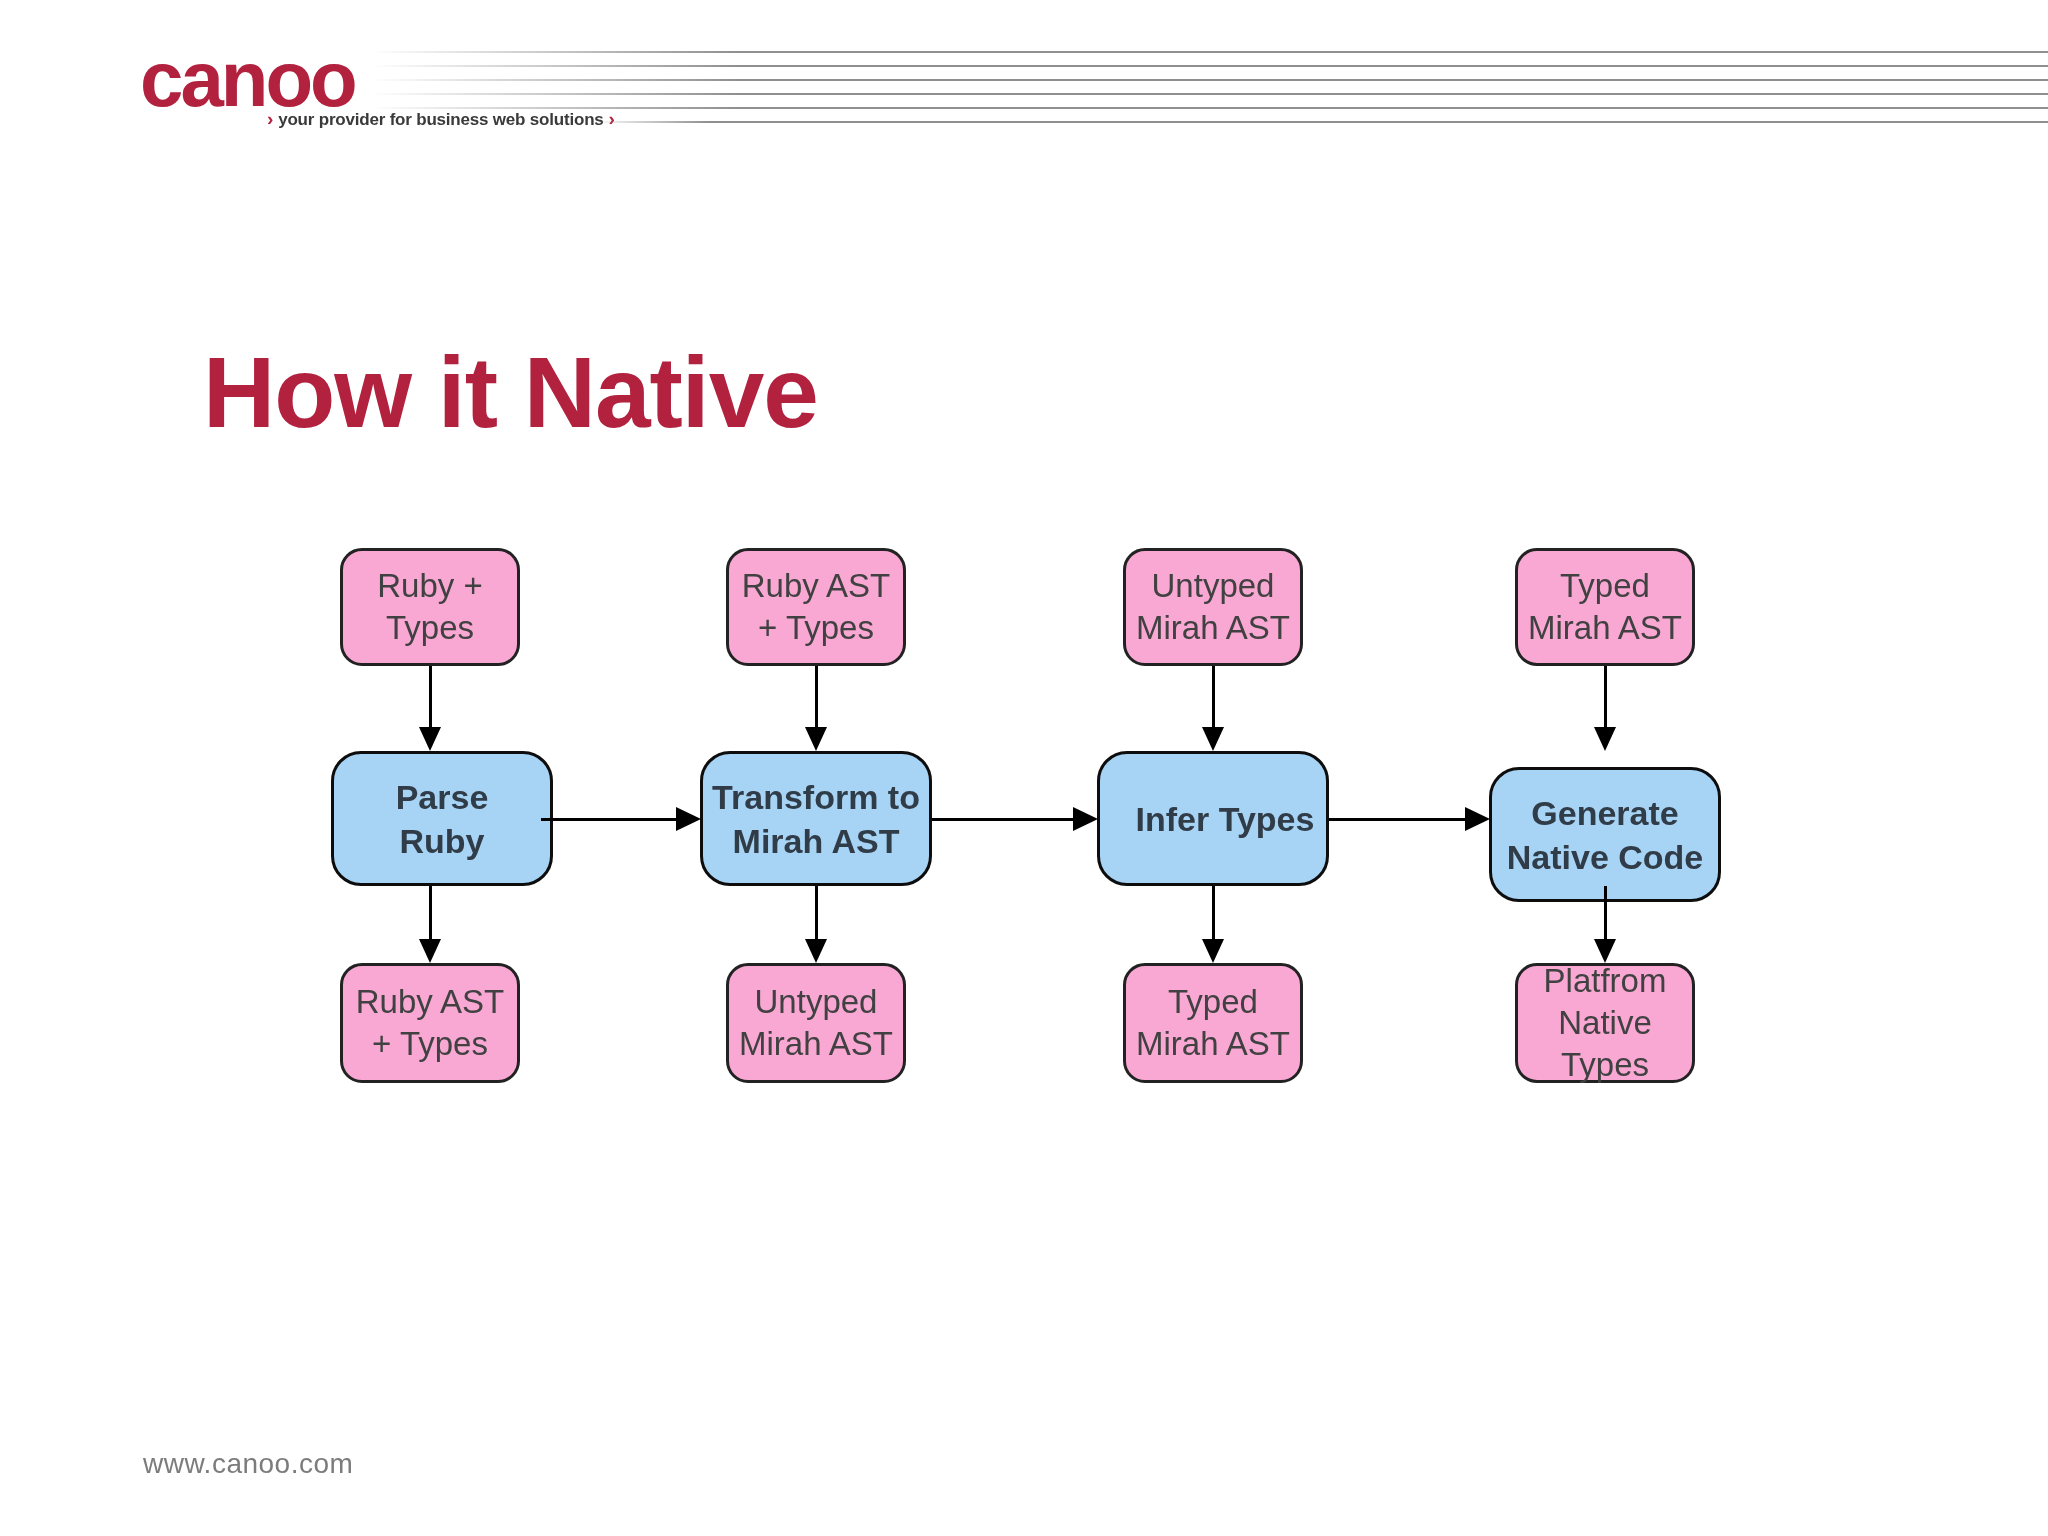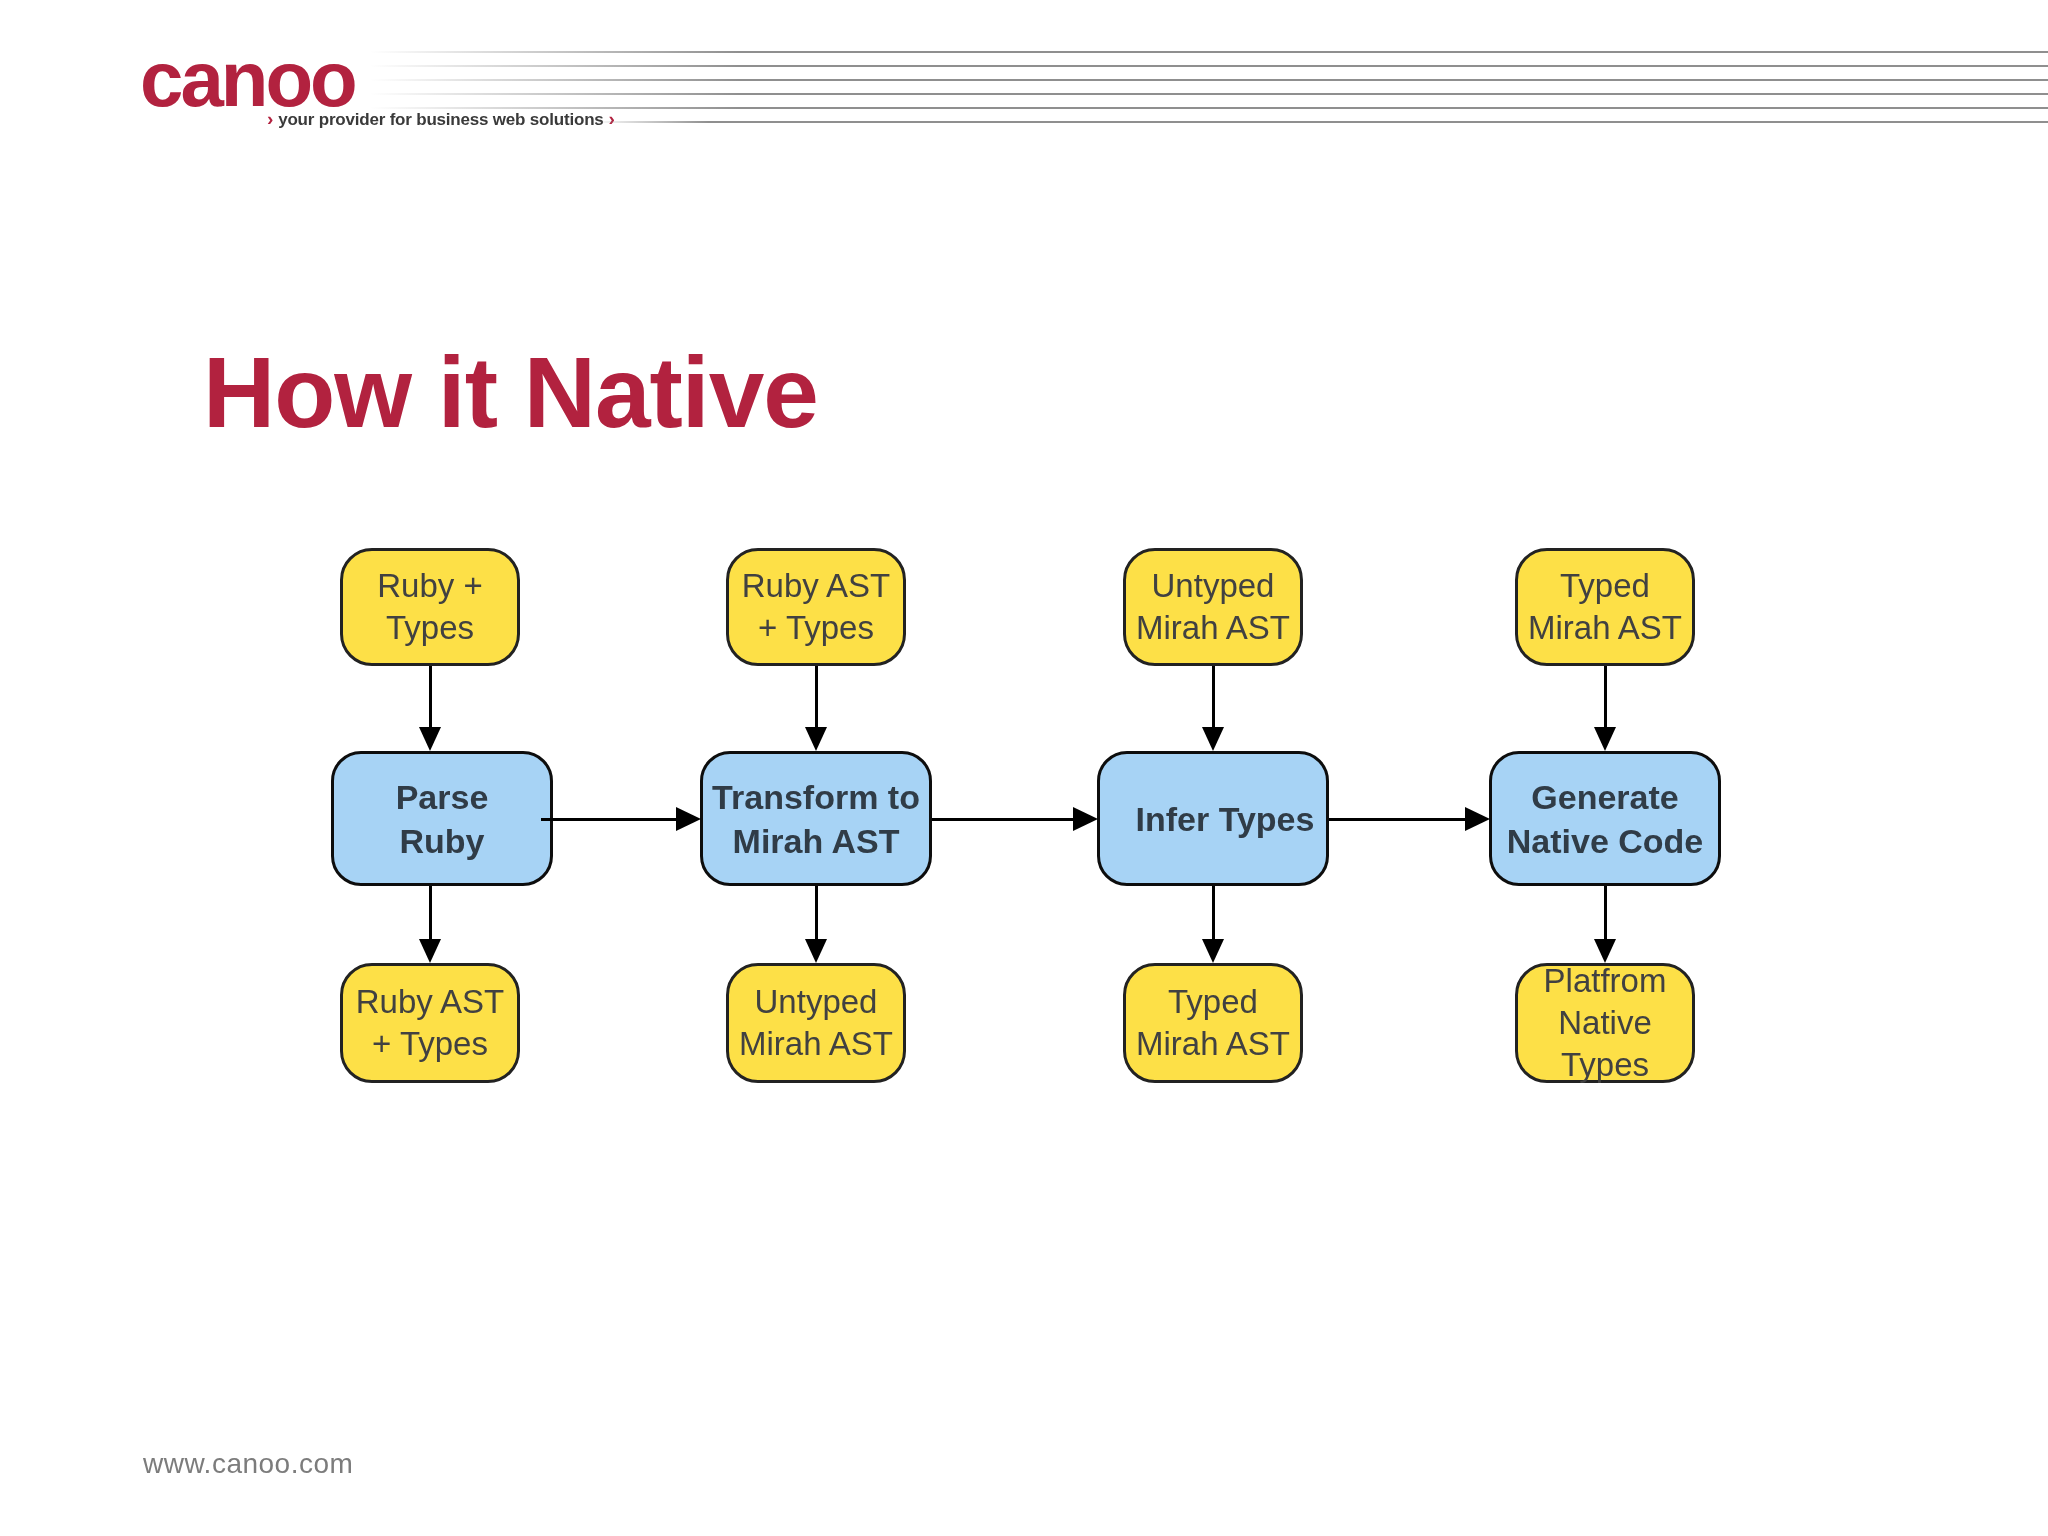--- a/index.html
+++ b/index.html
@@ -34,41 +34,41 @@
     position:absolute;left:203px;top:342px;
     font-size:100px;font-weight:bold;line-height:1;letter-spacing:-1px;
     color:#b2223f;white-space:nowrap;
   }
   
   .box{
     position:absolute;display:flex;align-items:center;justify-content:center;
     text-align:center;white-space:pre-line;box-sizing:border-box;
   }
   .artifact{
-    background:#fde047;border:3px solid #222222;border-radius:32px;
+    background:#f9a8d4;border:3px solid #222222;border-radius:22px;
     color:#414141;font-size:33px;line-height:42px;
   }
   .process{
     background:#a7d3f5;border:3px solid #0d0d0d;border-radius:30px;
     color:#303c47;font-size:34px;font-weight:bold;line-height:44px;
   }
   
   .row-in{top:548px;height:118px;}
   .row-proc{top:751px;height:135px;}
   .row-out{top:963px;height:120px;}
   
   .a-c1{left:340px;width:180px;}
   .a-c2{left:726px;width:180px;}
   .a-c3{left:1123px;width:180px;}
   .a-c4{left:1515px;width:180px;}
   
   .p-c1{left:319px;width:222px;margin-left:12px;}
   .p-c2{left:700px;width:232px;}
   .p-c3{left:1097px;width:232px;padding-left:24px;}
-  .p-c4{left:1489px;width:232px;}
+  .p-c4{left:1489px;width:232px;margin-top:16px;}
   
   .vline{position:absolute;width:3px;background:#000;}
   .vhead{position:absolute;width:0;height:0;
     border-left:11px solid transparent;border-right:11px solid transparent;
     border-top:24px solid #000;}
   .vl-up{top:666px;height:61px;}
   .vh-up{top:727px;}
   .vl-dn{top:886px;height:53px;}
   .vh-dn{top:939px;}
   .x1{left:429px;} .x2{left:815px;} .x3{left:1212px;} .x4{left:1604px;}

